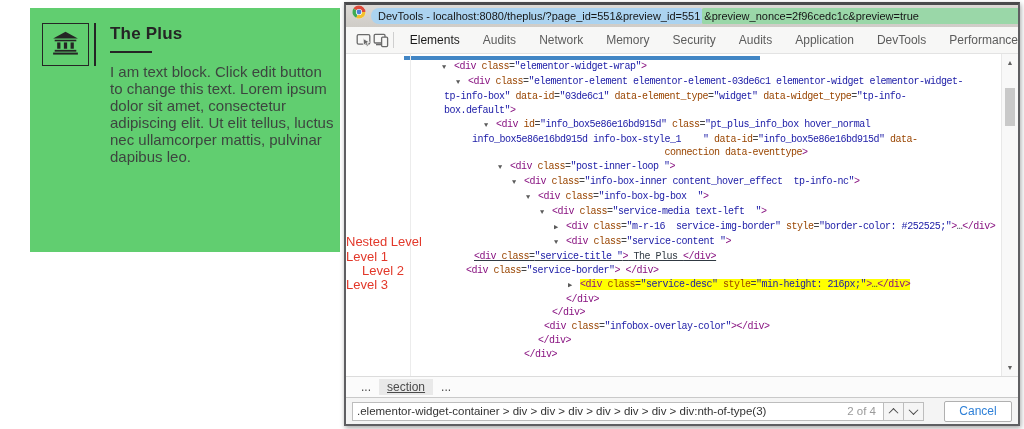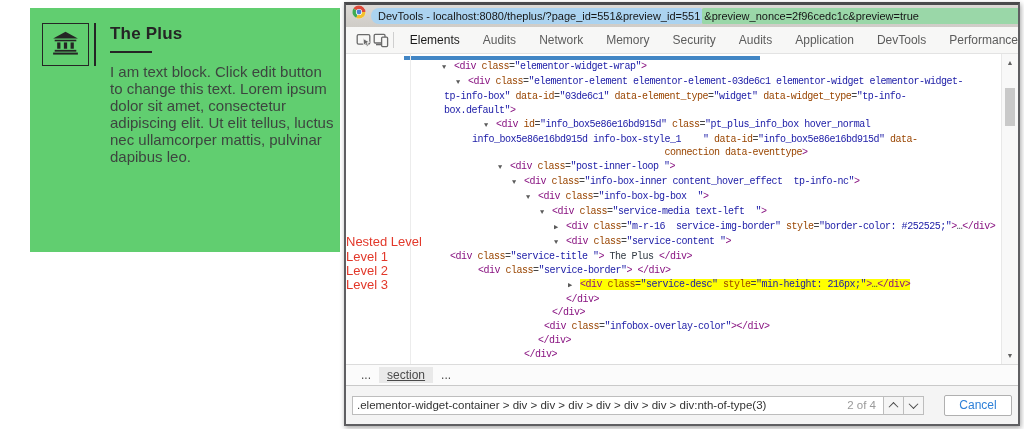--- a/index.html
+++ b/index.html
@@ -61,21 +61,21 @@
   .vs-thumb{position:absolute;left:3px;top:34px;width:10px;height:38px;background:#c9c9c9;}
 
   
   .crumb-bar{height:20px;flex:0 0 20px;background:#fbfbfb;border-top:1px solid #dcdcdc;
              display:flex;align-items:center;padding-left:7px;font-size:12px;color:#4a4a4a;}
   .crumb{padding:1px 8px;white-space:nowrap;}
   .crumb-active{background:#e9e9e9;text-decoration:underline;}
 
   
   .find-bar{height:26px;flex:0 0 26px;background:#f4f4f4;border-top:1px solid #c9c9c9;
-            display:flex;align-items:center;padding:6px 6px;}
+            display:flex;align-items:center;padding:0 6px;}
   .find-box{flex:1 1 auto;display:flex;align-items:center;height:19px;background:#fff;
             border:1px solid #bdbdbd;box-sizing:border-box;}
   .find-input{flex:1 1 auto;border:none;outline:none;background:transparent;height:100%;
               font-family:"Liberation Sans",sans-serif;font-size:11.5px;color:#333;padding:0 4px;}
   .find-count{font-size:11.5px;color:#9a9a9a;padding:0 7px;white-space:nowrap;}
   .find-nav{width:20px;height:100%;border-left:1px solid #bdbdbd;background:#f5f5f5;
             display:flex;align-items:center;justify-content:center;box-sizing:border-box;}
   .chev{width:6px;height:6px;border-left:1.6px solid #4a4a4a;border-top:1.6px solid #4a4a4a;display:inline-block;}
   .chev-up{transform:rotate(45deg) translate(1px,1px);}
   .chev-down{transform:rotate(225deg) translate(1px,1px);}
@@ -167,22 +167,22 @@
         <div class="code-line" style="padding-left: 98px;"><span><span class="t-val">box.default"</span><span class="t-tag">&gt;</span></span></div>
         <div class="code-line" style="padding-left: 138px;"><span class="arrow">▼</span><span><span class="t-tag">&lt;div</span><span class="t-attr"> id</span><span class="t-eq">=</span><span class="t-val">"info_box5e86e16bd915d"</span><span class="t-attr"> class</span><span class="t-eq">=</span><span class="t-val">"pt_plus_info_box hover_normal</span></span></div>
         <div class="code-line" style="padding-left: 126px;"><span><span class="t-val">info_box5e86e16bd915d info-box-style_1    "</span><span class="t-attr"> data-id</span><span class="t-eq">=</span><span class="t-val">"info_box5e86e16bd915d"</span><span class="t-attr"> data-</span></span></div>
         <div class="code-line" style="padding-left: 126px; text-align: center;"><span><span class="t-attr">connection data-eventtype</span><span class="t-tag">&gt;</span></span></div>
         <div class="code-line" style="padding-left: 152px;"><span class="arrow">▼</span><span><span class="t-tag">&lt;div</span><span class="t-attr"> class</span><span class="t-eq">=</span><span class="t-val">"post-inner-loop "</span><span class="t-tag">&gt;</span></span></div>
         <div class="code-line" style="padding-left: 166px;"><span class="arrow">▼</span><span><span class="t-tag">&lt;div</span><span class="t-attr"> class</span><span class="t-eq">=</span><span class="t-val">"info-box-inner content_hover_effect  tp-info-nc"</span><span class="t-tag">&gt;</span></span></div>
         <div class="code-line" style="padding-left: 180px;"><span class="arrow">▼</span><span><span class="t-tag">&lt;div</span><span class="t-attr"> class</span><span class="t-eq">=</span><span class="t-val">"info-box-bg-box  "</span><span class="t-tag">&gt;</span></span></div>
         <div class="code-line" style="padding-left: 194px;"><span class="arrow">▼</span><span><span class="t-tag">&lt;div</span><span class="t-attr"> class</span><span class="t-eq">=</span><span class="t-val">"service-media text-left  "</span><span class="t-tag">&gt;</span></span></div>
         <div class="code-line" style="padding-left: 208px;"><span class="arrow">▶</span><span><span class="t-tag">&lt;div</span><span class="t-attr"> class</span><span class="t-eq">=</span><span class="t-val">"m-r-16  service-img-border"</span><span class="t-attr"> style</span><span class="t-eq">=</span><span class="t-val">"border-color: #252525;"</span><span class="t-tag">&gt;</span><span class="t-text">…</span><span class="t-tag">&lt;/div&gt;</span></span></div>
         <div class="code-line" style="padding-left: 208px;"><span class="anno">Nested Level</span><span class="arrow">▼</span><span><span class="t-tag">&lt;div</span><span class="t-attr"> class</span><span class="t-eq">=</span><span class="t-val">"service-content "</span><span class="t-tag">&gt;</span></span></div>
-        <div class="code-line" style="padding-left: 92px;"><span class="anno">Level 1</span><span class="arrow"></span><span><span class="t-tag">&lt;div</span><span class="t-attr"> class</span><span class="t-eq">=</span><span class="t-val">"service-title "</span><span class="t-tag">&gt;</span><span class="t-text"> The Plus </span><span class="t-tag">&lt;/div&gt;</span></span></div>
-        <div class="code-line" style="padding-left: 120px;"><span class="anno">Level 2</span><span class="arrow"></span><span><span class="t-tag">&lt;div</span><span class="t-attr"> class</span><span class="t-eq">=</span><span class="t-val">"service-border"</span><span class="t-tag">&gt;</span><span class="t-text"> </span><span class="t-tag">&lt;/div&gt;</span></span></div>
+        <div class="code-line" style="padding-left: 116px; text-decoration: underline;"><span class="anno">Level 1</span><span class="arrow"></span><span><span class="t-tag">&lt;div</span><span class="t-attr"> class</span><span class="t-eq">=</span><span class="t-val">"service-title "</span><span class="t-tag">&gt;</span><span class="t-text"> The Plus </span><span class="t-tag">&lt;/div&gt;</span></span></div>
+        <div class="code-line" style="padding-left: 92px; margin-left: 16px;"><span class="anno">Level 2</span><span class="arrow"></span><span><span class="t-tag">&lt;div</span><span class="t-attr"> class</span><span class="t-eq">=</span><span class="t-val">"service-border"</span><span class="t-tag">&gt;</span><span class="t-text"> </span><span class="t-tag">&lt;/div&gt;</span></span></div>
         <div class="code-line" style="padding-left: 222px;"><span class="anno">Level 3</span><span class="arrow">▶</span><span class="hl-bg"><span class="t-tag">&lt;div</span><span class="t-attr"> class</span><span class="t-eq">=</span><span class="t-val">"service-desc"</span><span class="t-attr"> style</span><span class="t-eq">=</span><span class="t-val">"min-height: 216px;"</span><span class="t-tag">&gt;</span><span class="t-text">…</span><span class="t-tag">&lt;/div&gt;</span></span></div>
         <div class="code-line" style="padding-left: 208px;"><span class="arrow"></span><span><span class="t-tag">&lt;/div&gt;</span></span></div>
         <div class="code-line" style="padding-left: 194px;"><span class="arrow"></span><span><span class="t-tag">&lt;/div&gt;</span></span></div>
         <div class="code-line" style="padding-left: 186px;"><span class="arrow"></span><span><span class="t-tag">&lt;div</span><span class="t-attr"> class</span><span class="t-eq">=</span><span class="t-val">"infobox-overlay-color"</span><span class="t-tag">&gt;&lt;/div&gt;</span></span></div>
         <div class="code-line" style="padding-left: 180px;"><span class="arrow"></span><span><span class="t-tag">&lt;/div&gt;</span></span></div>
         <div class="code-line" style="padding-left: 166px;"><span class="arrow"></span><span><span class="t-tag">&lt;/div&gt;</span></span></div>
       </div>
     <div class="vscroll">
       <div class="vs-btn vs-up">▲</div>
       <div class="vs-thumb"></div>

